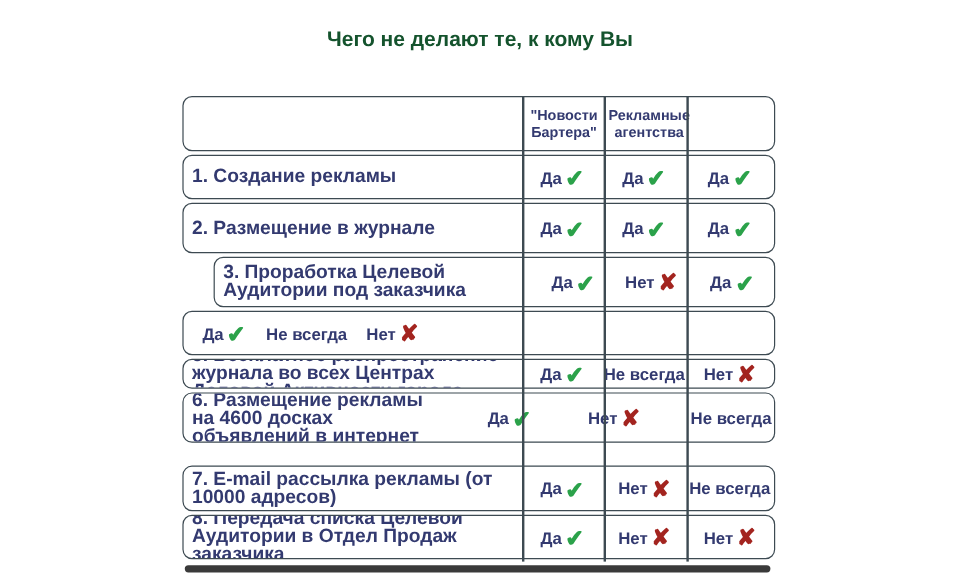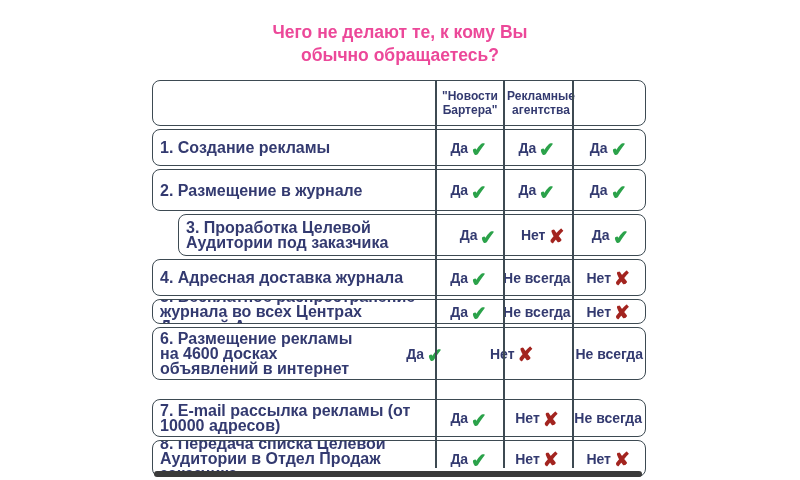--- a/index.html
+++ b/index.html
@@ -3,33 +3,33 @@
 <meta charset="utf-8">
 <style>
   html,body{margin:0;padding:0;}
   body{
     width:800px;height:480px;background:#ffffff;position:relative;overflow:hidden;
     font-family:"Liberation Sans",sans-serif;font-weight:bold;
     -webkit-font-smoothing:antialiased;
   }
   .title{
     position:absolute;left:0;top:21px;width:800px;text-align:center;
-    color:#ec4899;font-size:17.5px;line-height:23px;font-weight:bold;
+    color:#14532d;font-size:17.5px;line-height:23px;font-weight:bold;
   }
   .table{
     position:absolute;left:152px;top:80px;width:494px;height:388px;
   }
   .rows{display:flex;flex-direction:column;gap:3px;}
   .row{
     display:flex;background:#ffffff;border:1.6px solid #3d4a52;border-radius:8px;
     box-sizing:border-box;overflow:hidden;
   }
   .row.header{height:46px;}
   .row.r1{height:37px;} .row.r2{height:42px;} .row.r3{height:42px;margin-left:26px;} .row.r4{height:37px;}
-  .row.r5{height:25px;} .row.r6{height:53px;gap:36px;} .row.r7{height:38px;margin-top:16px;} .row.r8{height:37px;}
+  .row.r5{height:25px;} .row.r6{height:42px;gap:36px;} .row.r7{height:38px;margin-top:16px;} .row.r8{height:37px;}
   .cell{display:flex;align-items:center;justify-content:center;box-sizing:border-box;color:#333a70;}
   .cell.label{
     width:283px;justify-content:flex-start;padding:2px 8px 2px 7px;
     font-size:16px;line-height:15px;text-align:left;
   }
   .cell.c1{width:68px;} .cell.c2{width:69px;} .cell.c3{width:74px;}
   .cell.val,.cell.colhead{font-size:14px;text-align:center;padding:1px 2px;}
   .cell.colhead{font-size:12px;line-height:14px;}
   .val-text{white-space:nowrap;}
   .mark{display:inline-block;line-height:0;}
@@ -46,21 +46,20 @@
   .table-shadow{
     position:absolute;left:154px;top:471px;width:488px;height:6px;
     background:#3a3a3a;border-radius:3px;filter:blur(0.6px);
   }
 </style>
 </head>
 <body>
 
 <div class="title">
   <div>Чего не делают те, к кому Вы</div>
-  <div>обычно обращаетесь?</div>
 </div>
 
 <div class="table">
   <div class="rows">
 
     <div class="row header">
       <div class="cell label"></div>
       <div class="cell colhead c1">"Новости Бартера"</div>
       <div class="cell colhead c3">Рекламные агентства</div>
     </div>
@@ -107,21 +106,20 @@
           <span class="val-text">Нет</span>
           <span class="mark cross-icon"></span>
         </div>
       <div class="cell val c3">
           <span class="val-text">Да</span>
           <span class="mark check-icon"></span>
         </div>
     </div>
 
     <div class="row r4">
-      <div class="cell label">4. Адресная доставка журнала</div>
       <div class="cell val c1">
           <span class="val-text">Да</span>
           <span class="mark check-icon"></span>
         </div>
       <div class="cell val c2">
           <span class="val-text">Не всегда</span>
           <span class="mark"></span>
         </div>
       <div class="cell val c3">
           <span class="val-text">Нет</span>

